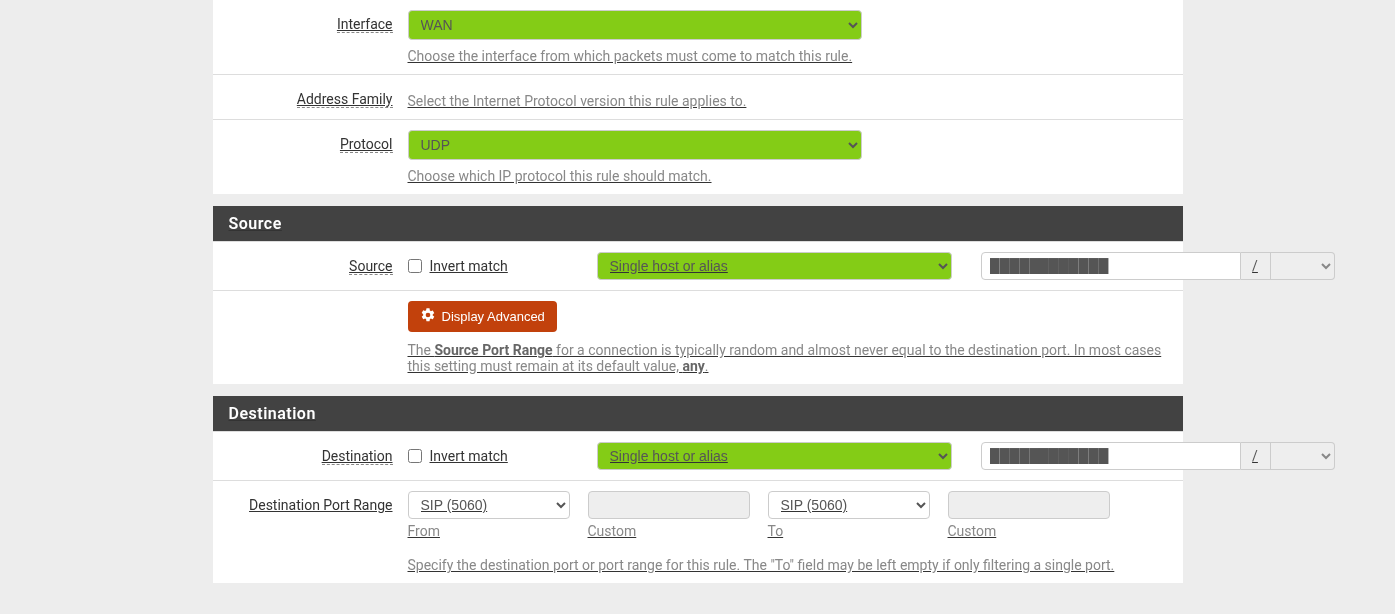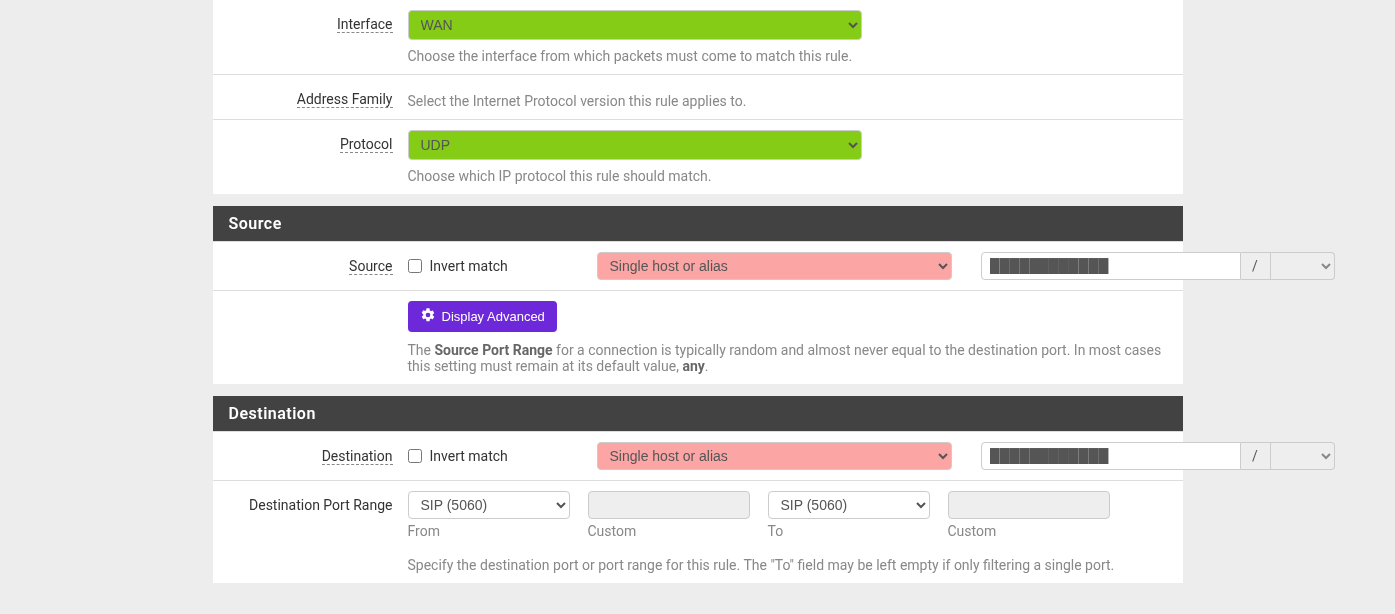--- a/index.html
+++ b/index.html
@@ -6,20 +6,21 @@
     body {
       font-family: -apple-system, BlinkMacSystemFont, "Segoe UI", Roboto, "Helvetica Neue", Arial, sans-serif;
       font-size: 14px;
       color: #333;
       background: #ededed;
     }
     .container {
       width: 970px;
       margin: 0 auto;
       background: #fff;
+      text-decoration: underline;
     }
     .row {
       display: flex;
       border-top: 1px solid #ddd;
       padding: 10px 15px;
     }
     .row:first-child { border-top: none; }
     .label-col {
       width: 180px;
       flex-shrink: 0;
@@ -76,21 +77,21 @@
       width: 14px;
       height: 14px;
     }
     .select-host {
       width: 355px;
       height: 28px;
       padding: 3px 8px;
       font-size: 14px;
       border: 1px solid #ccc;
       border-radius: 4px;
-      background: #fca5a5;
+      background: #84cc16;
       color: #555;
     }
     .addr-group {
       display: flex;
       align-items: center;
       margin-left: 15px;
     }
     .addr-input {
       width: 260px;
       height: 28px;
@@ -118,21 +119,21 @@
       border: 1px solid #ccc;
       border-left: none;
       border-radius: 0 4px 4px 0;
       background: #eee;
       color: #888;
     }
     .btn-advanced {
       display: inline-flex;
       align-items: center;
       gap: 6px;
-      background: #6d28d9;
+      background: #c2410c;
       color: #fff;
       border: none;
       border-radius: 4px;
       padding: 6px 12px;
       font-size: 13px;
       cursor: pointer;
     }
     .btn-advanced svg {
       width: 16px;
       height: 16px;

